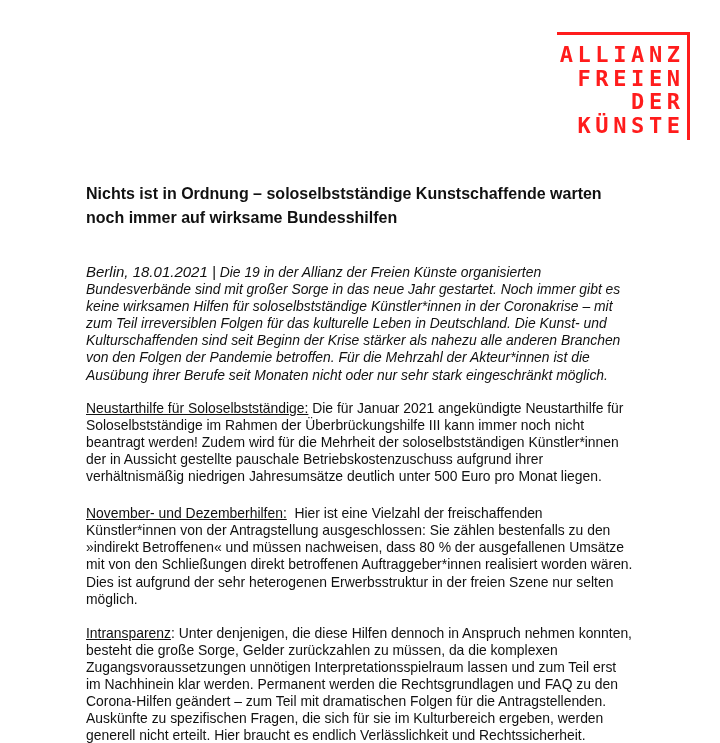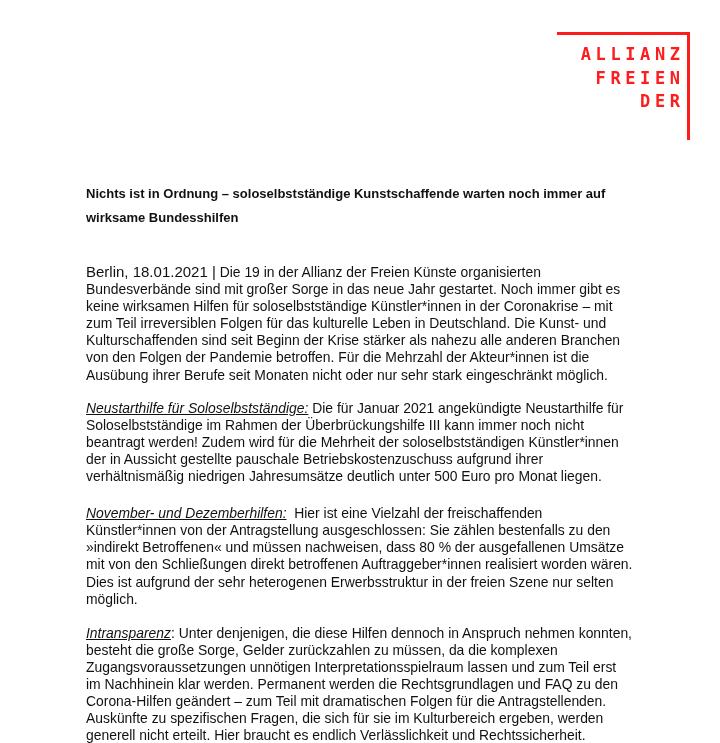--- a/index.html
+++ b/index.html
@@ -3,42 +3,43 @@
 <meta charset="utf-8">
 <style>
   html, body { margin: 0; padding: 0; background: #ffffff; }
   body { width: 720px; height: 743px; position: relative; overflow: hidden;
          font-family: "Liberation Sans", sans-serif; color: #111; }
   .logo { position: absolute; left: 557px; top: 32px; width: 133px; height: 108px; }
   .logo-frame-top { position: absolute; left: 0; top: 0; width: 133px; height: 3px; background: var(--brand); }
   .logo-frame-right { position: absolute; right: 0; top: 0; width: 3px; height: 108px; background: var(--brand); }
   .logo-lines { position: absolute; right: 10px; top: 11px; text-align: right; }
   .logo-line { font-family: "DejaVu Sans Mono", monospace; font-weight: bold; color: var(--brand);
-               font-size: 17px; letter-spacing: 4.6px; line-height: 23.5px; margin-right: -4.6px; }
+               font-size: 22px; letter-spacing: 4.6px; line-height: 23.5px; margin-right: -4.6px; }
   .content { position: absolute; left: 86px; top: 181px; width: 548px; }
   .kicker { font-size: 15.5px; line-height: 18px; margin: 0; }
-  .headline { font-size: 13px; font-weight: bold; line-height: 24px; margin: 1px 0 0 0; }
+  .headline { font-size: 16px; font-weight: bold; line-height: 24px; margin: 1px 0 0 0; }
   .para { font-size: 13.9px; line-height: 17.1px; margin: 0; }
-  .p1 { margin-top: 33px; }
+  .p1 { margin-top: 33px; font-style: italic; }
   .p2 { margin-top: 16px; }
   .p3 { margin-top: 20px; }
   .p4 { margin-top: 17px; }
   .dateline { font-size: 15px; }
-  .u { text-decoration: underline; font-style: italic; }
+  .u { text-decoration: underline; }
 </style>
 </head>
 <body>
 
 <div class="logo">
   <div class="logo-frame-top"></div>
   <div class="logo-frame-right"></div>
   <div class="logo-lines">
     <div class="logo-line">ALLIANZ</div>
     <div class="logo-line">FREIEN</div>
     <div class="logo-line">DER</div>
+    <div class="logo-line">KÜNSTE</div>
   </div>
 </div>
 
 <div class="content">
   <h1 class="headline">Nichts ist in Ordnung – soloselbstständige Kunst­schaffende warten noch immer auf wirksame Bun­desshilfen</h1>
 
   <p class="para p1"><span class="dateline">Berlin, 18.01.2021 |</span><span> Die 19 in der Allianz der Freien Künste organisierten Bundesverbände sind mit großer Sorge in das neue Jahr gestartet. Noch immer gibt es keine wirksamen Hilfen für soloselbstständige Künstler*innen in der Coronakrise – mit zum Teil irreversiblen Folgen für das kulturelle Leben in Deutschland. Die Kunst- und Kulturschaffenden sind seit Beginn der Krise stärker als nahezu alle anderen Branchen von den Folgen der Pandemie betroffen. Für die Mehrzahl der Akteur*innen ist die Ausübung ihrer Berufe seit Monaten nicht oder nur sehr stark eingeschränkt möglich.</span></p>
 
   <p class="para p2"><span class="u">Neustarthilfe für Soloselbstständige:</span><span> Die für Januar 2021 angekündigte Neustarthilfe für So­loselbstständige im Rahmen der Überbrückungshilfe III kann immer noch nicht beantragt werden! Zudem wird für die Mehrheit der soloselbstständigen Künstler*innen der in Aussicht gestellte pauschale Betriebskostenzuschuss aufgrund ihrer verhältnismäßig niedrigen Jah­resumsätze deutlich unter 500 Euro pro Monat liegen.</span></p>
 

